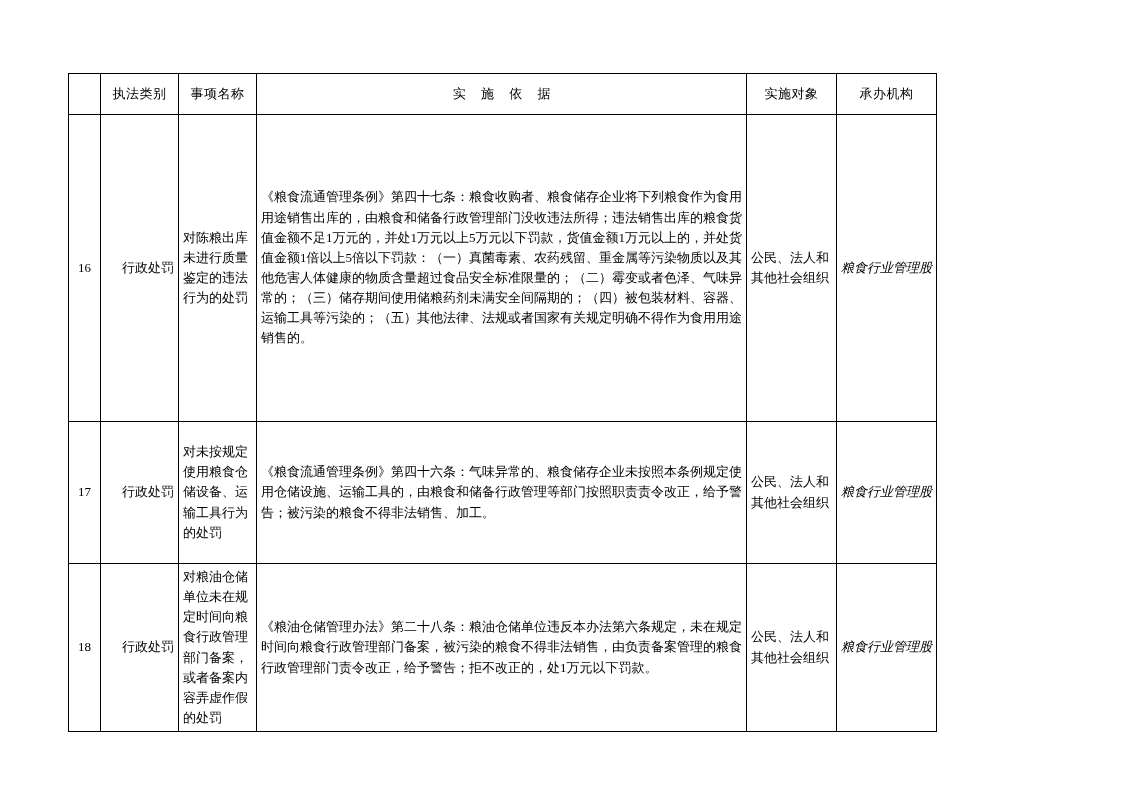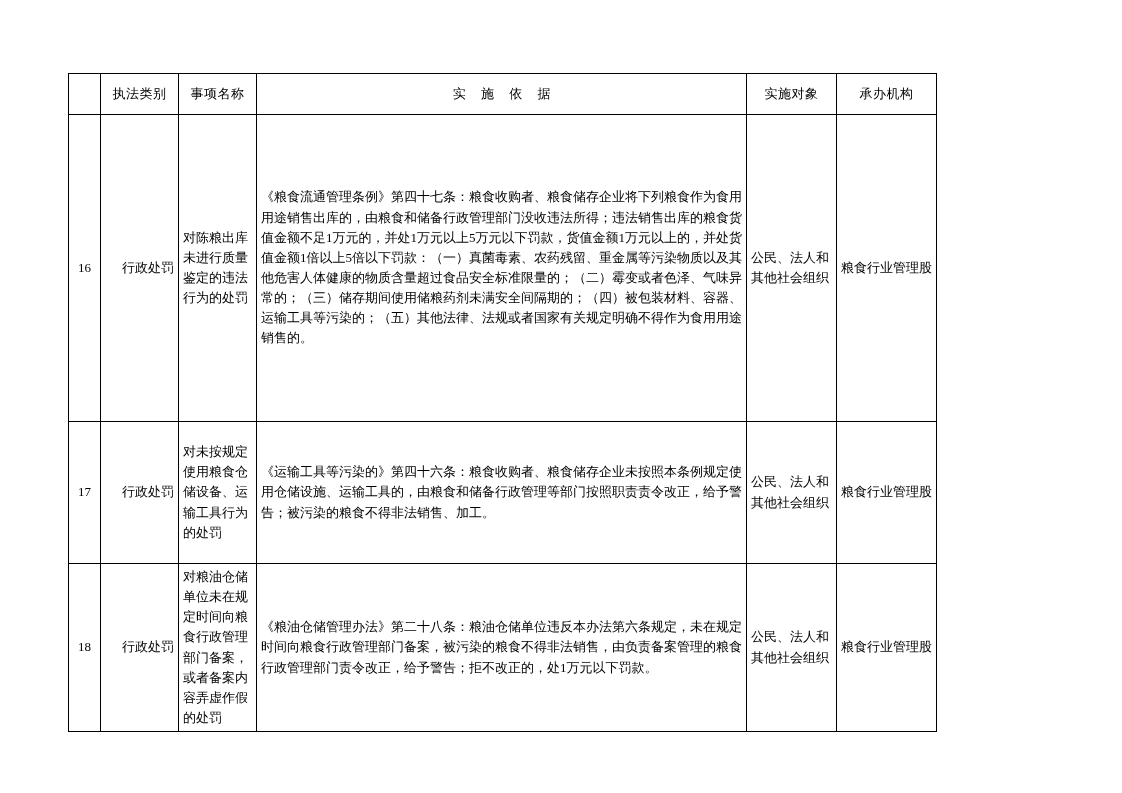--- a/index.html
+++ b/index.html
@@ -83,20 +83,21 @@
     padding-right: 6px;
   }
   td.cell-obj {
     text-align: left;
     font-size: 12.5px;
     line-height: 1.6;
   }
   td.cell-org {
     text-align: right;
     font-size: 12.5px;
+    font-style: italic;
   }
   .row-16 td { height: 300px; }
   .row-17 td { height: 135px; }
   .row-18 td { height: 150px; }
 </style>
 </head>
 <body>
 
 <div class="page">
   <div class="table-wrap">
@@ -125,21 +126,21 @@
           <td class="cell-type">行政处罚</td>
           <td class="cell-name">对陈粮出库未进行质量鉴定的违法行为的处罚</td>
           <td class="cell-basis">《粮食流通管理条例》第四十七条：粮食收购者、粮食储存企业将下列粮食作为食用用途销售出库的，由粮食和储备行政管理部门没收违法所得；违法销售出库的粮食货值金额不足1万元的，并处1万元以上5万元以下罚款，货值金额1万元以上的，并处货值金额1倍以上5倍以下罚款：（一）真菌毒素、农药残留、重金属等污染物质以及其他危害人体健康的物质含量超过食品安全标准限量的；（二）霉变或者色泽、气味异常的；（三）储存期间使用储粮药剂未满安全间隔期的；（四）被包装材料、容器、运输工具等污染的；（五）其他法律、法规或者国家有关规定明确不得作为食用用途销售的。</td>
           <td class="cell-obj">公民、法人和其他社会组织</td>
           <td class="cell-org">粮食行业管理股</td>
         </tr>
         <tr class="row-17">
           <td class="cell-no">17</td>
           <td class="cell-type">行政处罚</td>
           <td class="cell-name">对未按规定使用粮食仓储设备、运输工具行为的处罚</td>
-          <td class="cell-basis">《运输工具等污染的》第四十六条：粮食收购者、粮食储存企业未按照本条例规定使用仓储设施、运输工具的，由粮食和储备行政管理等部门按照职责责令改正，给予警告；被污染的粮食不得非法销售、加工。</td>
+          <td class="cell-basis">《粮食流通管理条例》第四十六条：气味异常的、粮食储存企业未按照本条例规定使用仓储设施、运输工具的，由粮食和储备行政管理等部门按照职责责令改正，给予警告；被污染的粮食不得非法销售、加工。</td>
           <td class="cell-obj">公民、法人和其他社会组织</td>
           <td class="cell-org">粮食行业管理股</td>
         </tr>
         <tr class="row-18">
           <td class="cell-no">18</td>
           <td class="cell-type">行政处罚</td>
           <td class="cell-name">对粮油仓储单位未在规定时间向粮食行政管理部门备案，或者备案内容弄虚作假的处罚</td>
           <td class="cell-basis">《粮油仓储管理办法》第二十八条：粮油仓储单位违反本办法第六条规定，未在规定时间向粮食行政管理部门备案，被污染的粮食不得非法销售，由负责备案管理的粮食行政管理部门责令改正，给予警告；拒不改正的，处1万元以下罚款。</td>
           <td class="cell-obj">公民、法人和其他社会组织</td>
           <td class="cell-org">粮食行业管理股</td>

